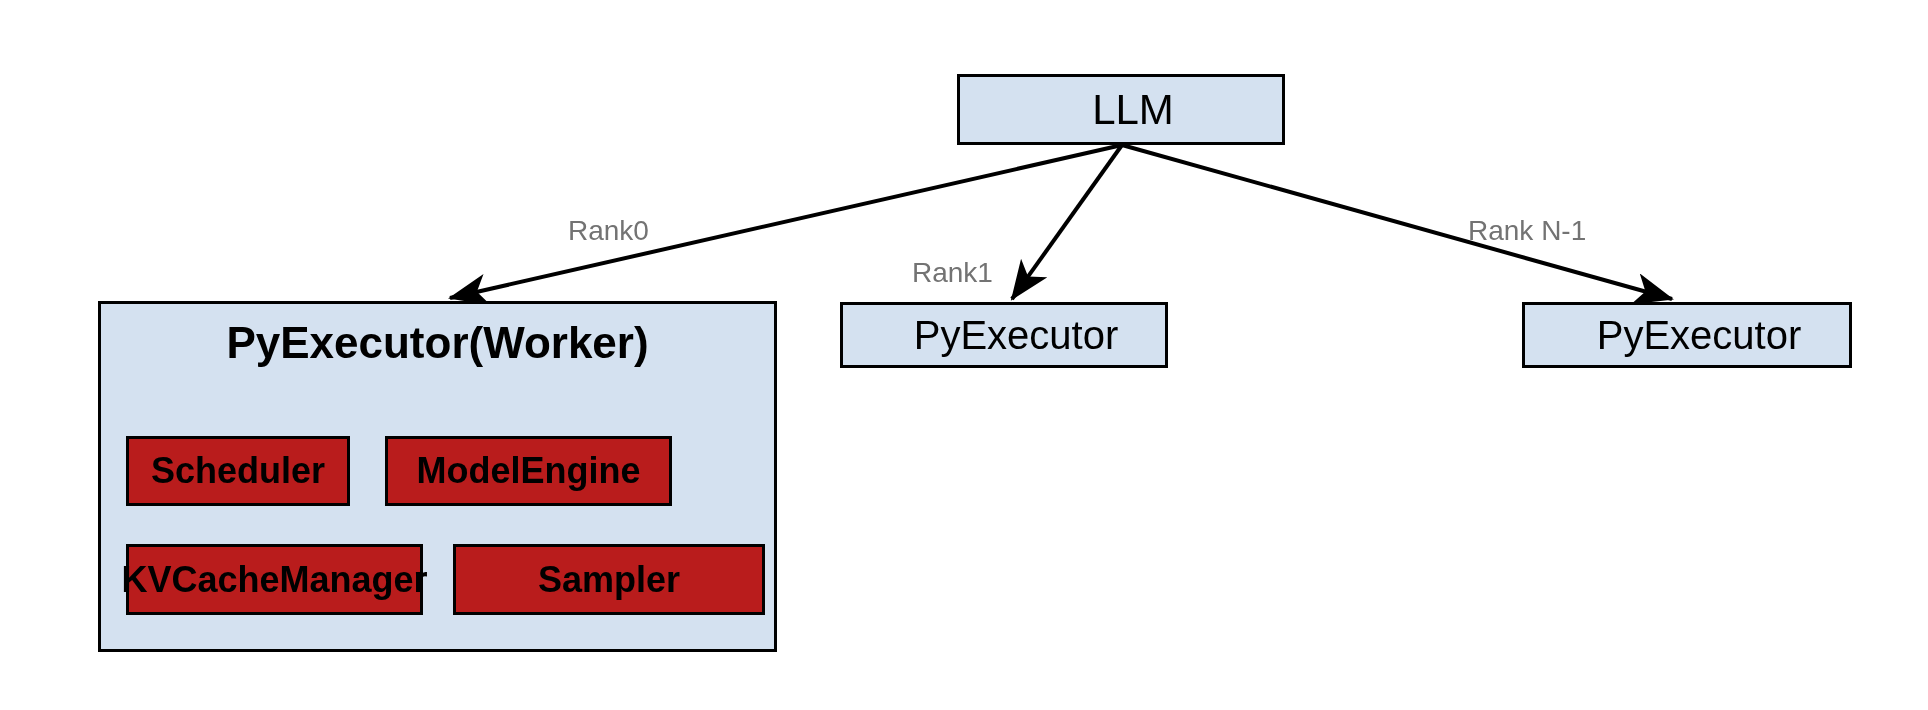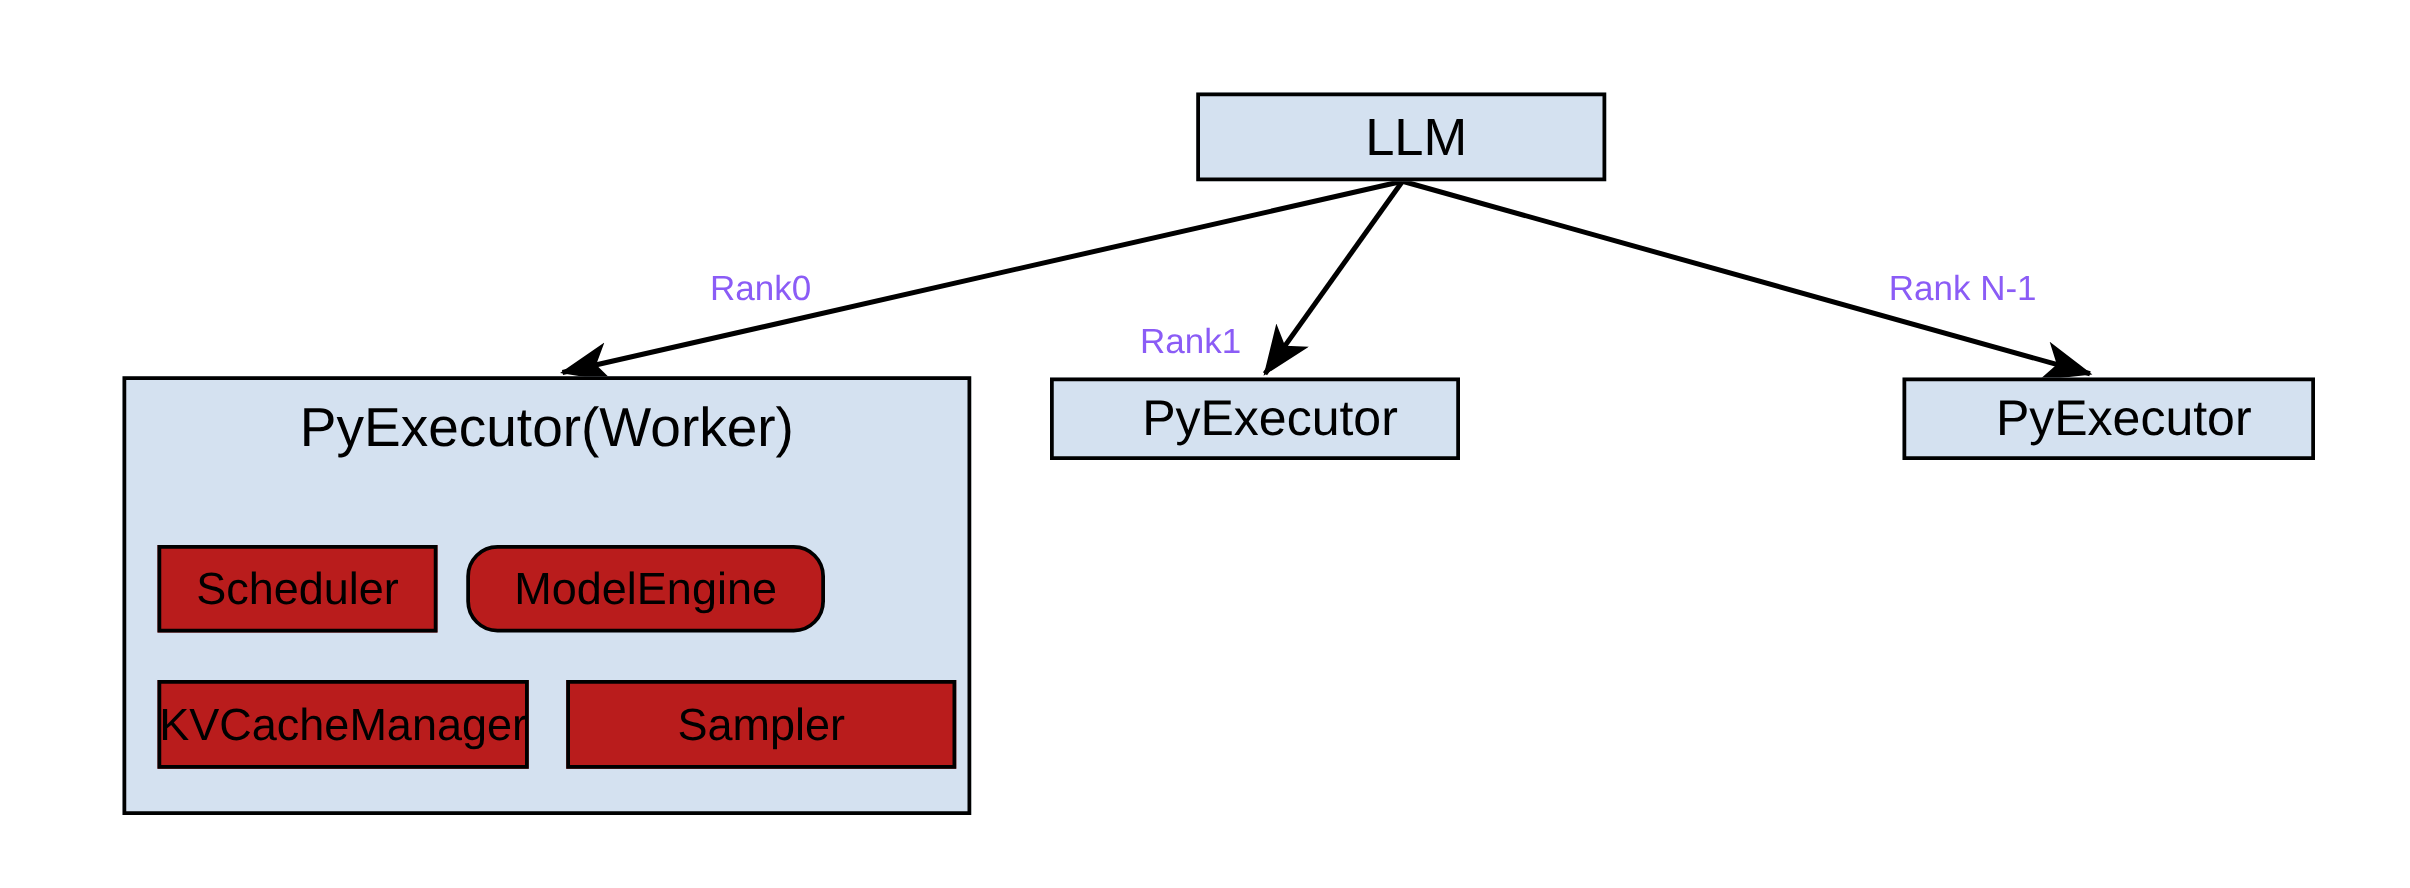--- a/index.html
+++ b/index.html
@@ -53,20 +53,21 @@
   }
 
   
   #node-worker {
     left: 98px;
     top: 301px;
     width: 679px;
     height: 351px;
     display: block;
     padding: 3px;
+    font-weight: bold;
   }
   #node-worker-title {
     position: absolute;
     left: 0;
     top: 17px;
     width: 100%;
     text-align: center;
     font-size: 44px;
     line-height: 1;
     color: #000000;
@@ -86,25 +87,24 @@
     font-size: 36px;
     line-height: 1;
   }
   #node-scheduler {
     left: 25px;
     top: 132px;
     width: 224px;
     height: 70px;
   }
   #node-modelengine {
-    left: 272px;
+    left: 284px;
     top: 132px;
     width: 287px;
     height: 70px;
-    border-radius: 25px;
   }
   #node-kvcachemanager {
     left: 25px;
     top: 240px;
     width: 297px;
     height: 71px;
     justify-content: center;
   }
   #node-sampler {
     left: 352px;
@@ -127,30 +127,30 @@
     left: 1522px;
     top: 302px;
     width: 330px;
     height: 66px;
     font-size: 40px;
   }
 
   
   .edge-label {
     position: absolute;
-    color: #8b5cf6;
+    color: #737373;
     font-size: 28px;
     line-height: 1;
     white-space: nowrap;
     background: transparent;
     text-align: center;
   }
   #label-rank0 { left: 568px; top: 217px; }
   #label-rank1 { left: 912px; top: 217px; margin-top: 42px; }
-  #label-rankn { left: 1468px; top: 217px; margin-left: 43px; }
+  #label-rankn { left: 1468px; top: 217px; }
 </style>
 </head>
 <body>
 
 <div id="canvas">
 
   <svg id="edges" viewBox="0 0 1928 710" width="1928" height="710" xmlns="http://www.w3.org/2000/svg">
     <defs>
       <marker id="arrowhead" markerWidth="12" markerHeight="12" refX="9.5" refY="4" orient="auto" markerUnits="strokeWidth">
         <path d="M0,0 L10,4 L0,8 L2.6,4 z" fill="#000000"></path>

